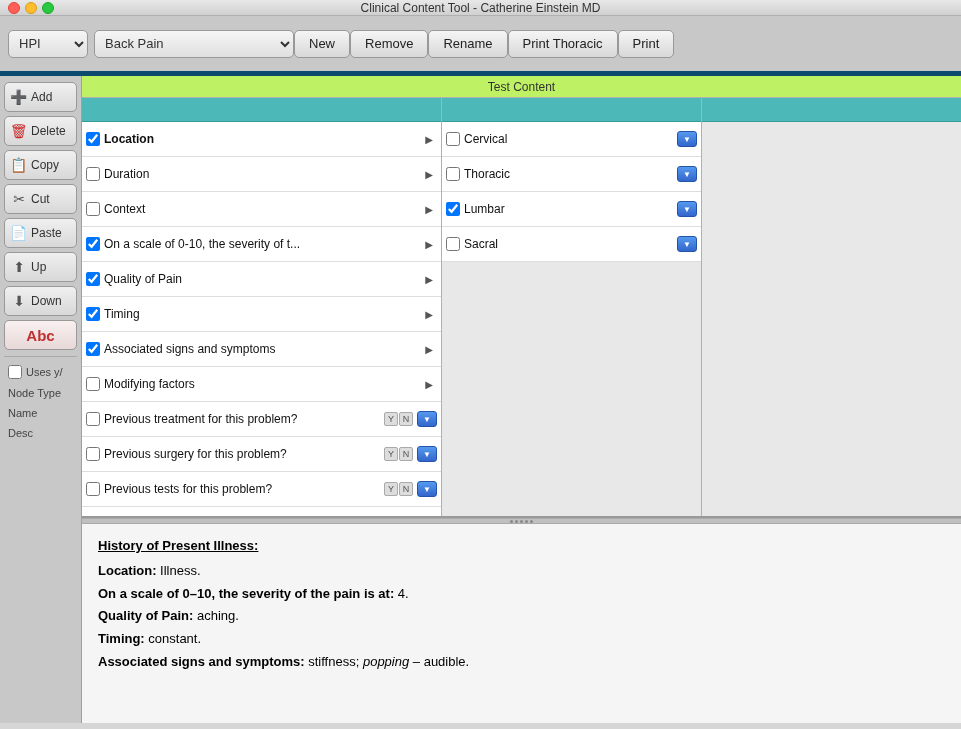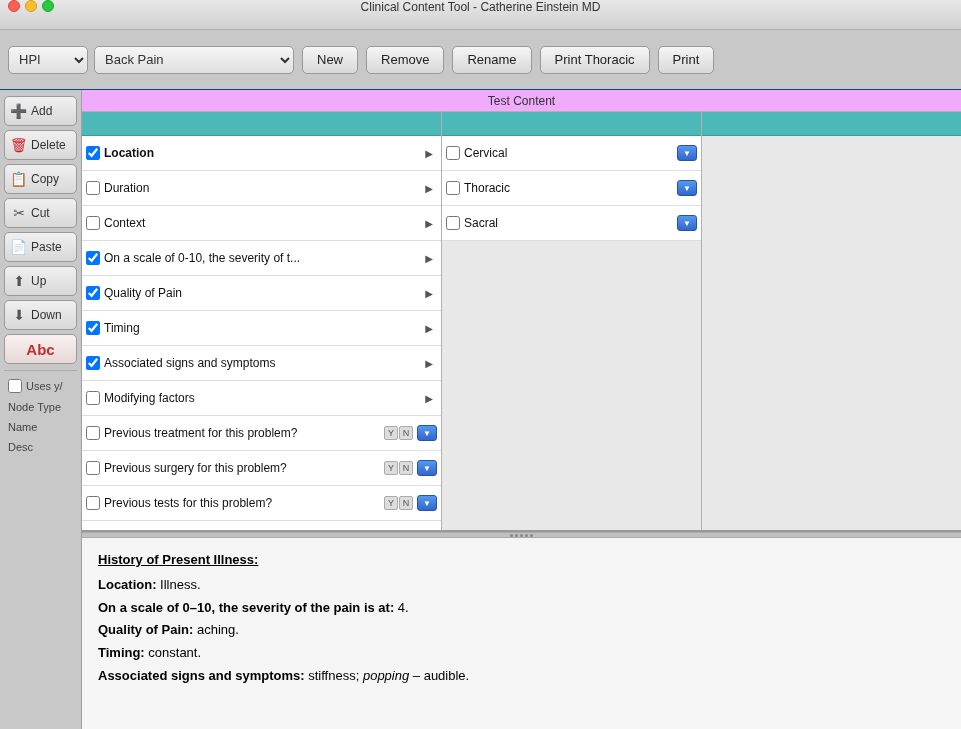--- a/index.html
+++ b/index.html
@@ -7,24 +7,24 @@
       font-family: -apple-system, 'Helvetica Neue', Arial, sans-serif;
       font-size: 12px;
       background: #d6d6d6;
       width: 961px;
       height: 729px;
       overflow: hidden;
     }
 
     
     .title-bar {
-      height: 30px;
+      height: 16px;
       background: linear-gradient(to bottom, #e8e8e8, #d0d0d0);
       display: flex;
-      align-items: flex-start;
+      align-items: center;
       justify-content: center;
       border-bottom: 1px solid #b0b0b0;
       position: relative;
     }
     .title-bar-text {
       font-size: 12px;
       color: #333;
       font-weight: 500;
     }
     .traffic-lights {
@@ -36,25 +36,24 @@
     }
     .tl { width: 12px; height: 12px; border-radius: 50%; }
     .tl-red { background: #ff5f57; border: 1px solid #e0443e; }
     .tl-yellow { background: #febc2e; border: 1px solid #d6a015; }
     .tl-green { background: #28c840; border: 1px solid #1aab29; }
 
     
     .toolbar {
       height: 60px;
       background: #c8c8c8;
-      border-bottom: 1px solid #0c4a6e;
+      border-bottom: 5px solid #0c4a6e;
       display: flex;
       align-items: center;
       padding: 0 8px;
-      gap: 8px;
     }
     .dropdown-container {
       display: flex;
       gap: 6px;
     }
     select {
       height: 28px;
       background: linear-gradient(to bottom, #f5f5f5, #e0e0e0);
       border: 1px solid #999;
       border-radius: 5px;
@@ -148,21 +147,21 @@
     
     .content-area {
       flex: 1;
       display: flex;
       flex-direction: column;
     }
 
     
     .panel-title-bar {
       height: 22px;
-      background: #f0abfc;
+      background: #bef264;
       border-bottom: 1px solid #b0b0b0;
       display: flex;
       align-items: center;
       justify-content: center;
       font-size: 12px;
       color: #333;
       font-weight: 500;
     }
 
     
@@ -495,20 +494,25 @@
               <input type="checkbox" class="tree-checkbox" style="">
               <span class="tree-item-label">Cervical</span>
               <div class="detail-btn"></div>
             </div>
             <div class="tree-item">
               <input type="checkbox" class="tree-checkbox" style="">
               <span class="tree-item-label">Thoracic</span>
               <div class="detail-btn"></div>
             </div>
             <div class="tree-item">
+              <input type="checkbox" class="tree-checkbox" checked="" style="">
+              <span class="tree-item-label">Lumbar</span>
+              <div class="detail-btn"></div>
+            </div>
+            <div class="tree-item">
               <input type="checkbox" class="tree-checkbox" style="">
               <span class="tree-item-label">Sacral</span>
               <div class="detail-btn"></div>
             </div>
           </div>
       </div>
 
       <div class="tree-col tree-col-3">
         <div class="tree-header"></div>
         <div class="tree-scroll" id="tree-col3"></div>

